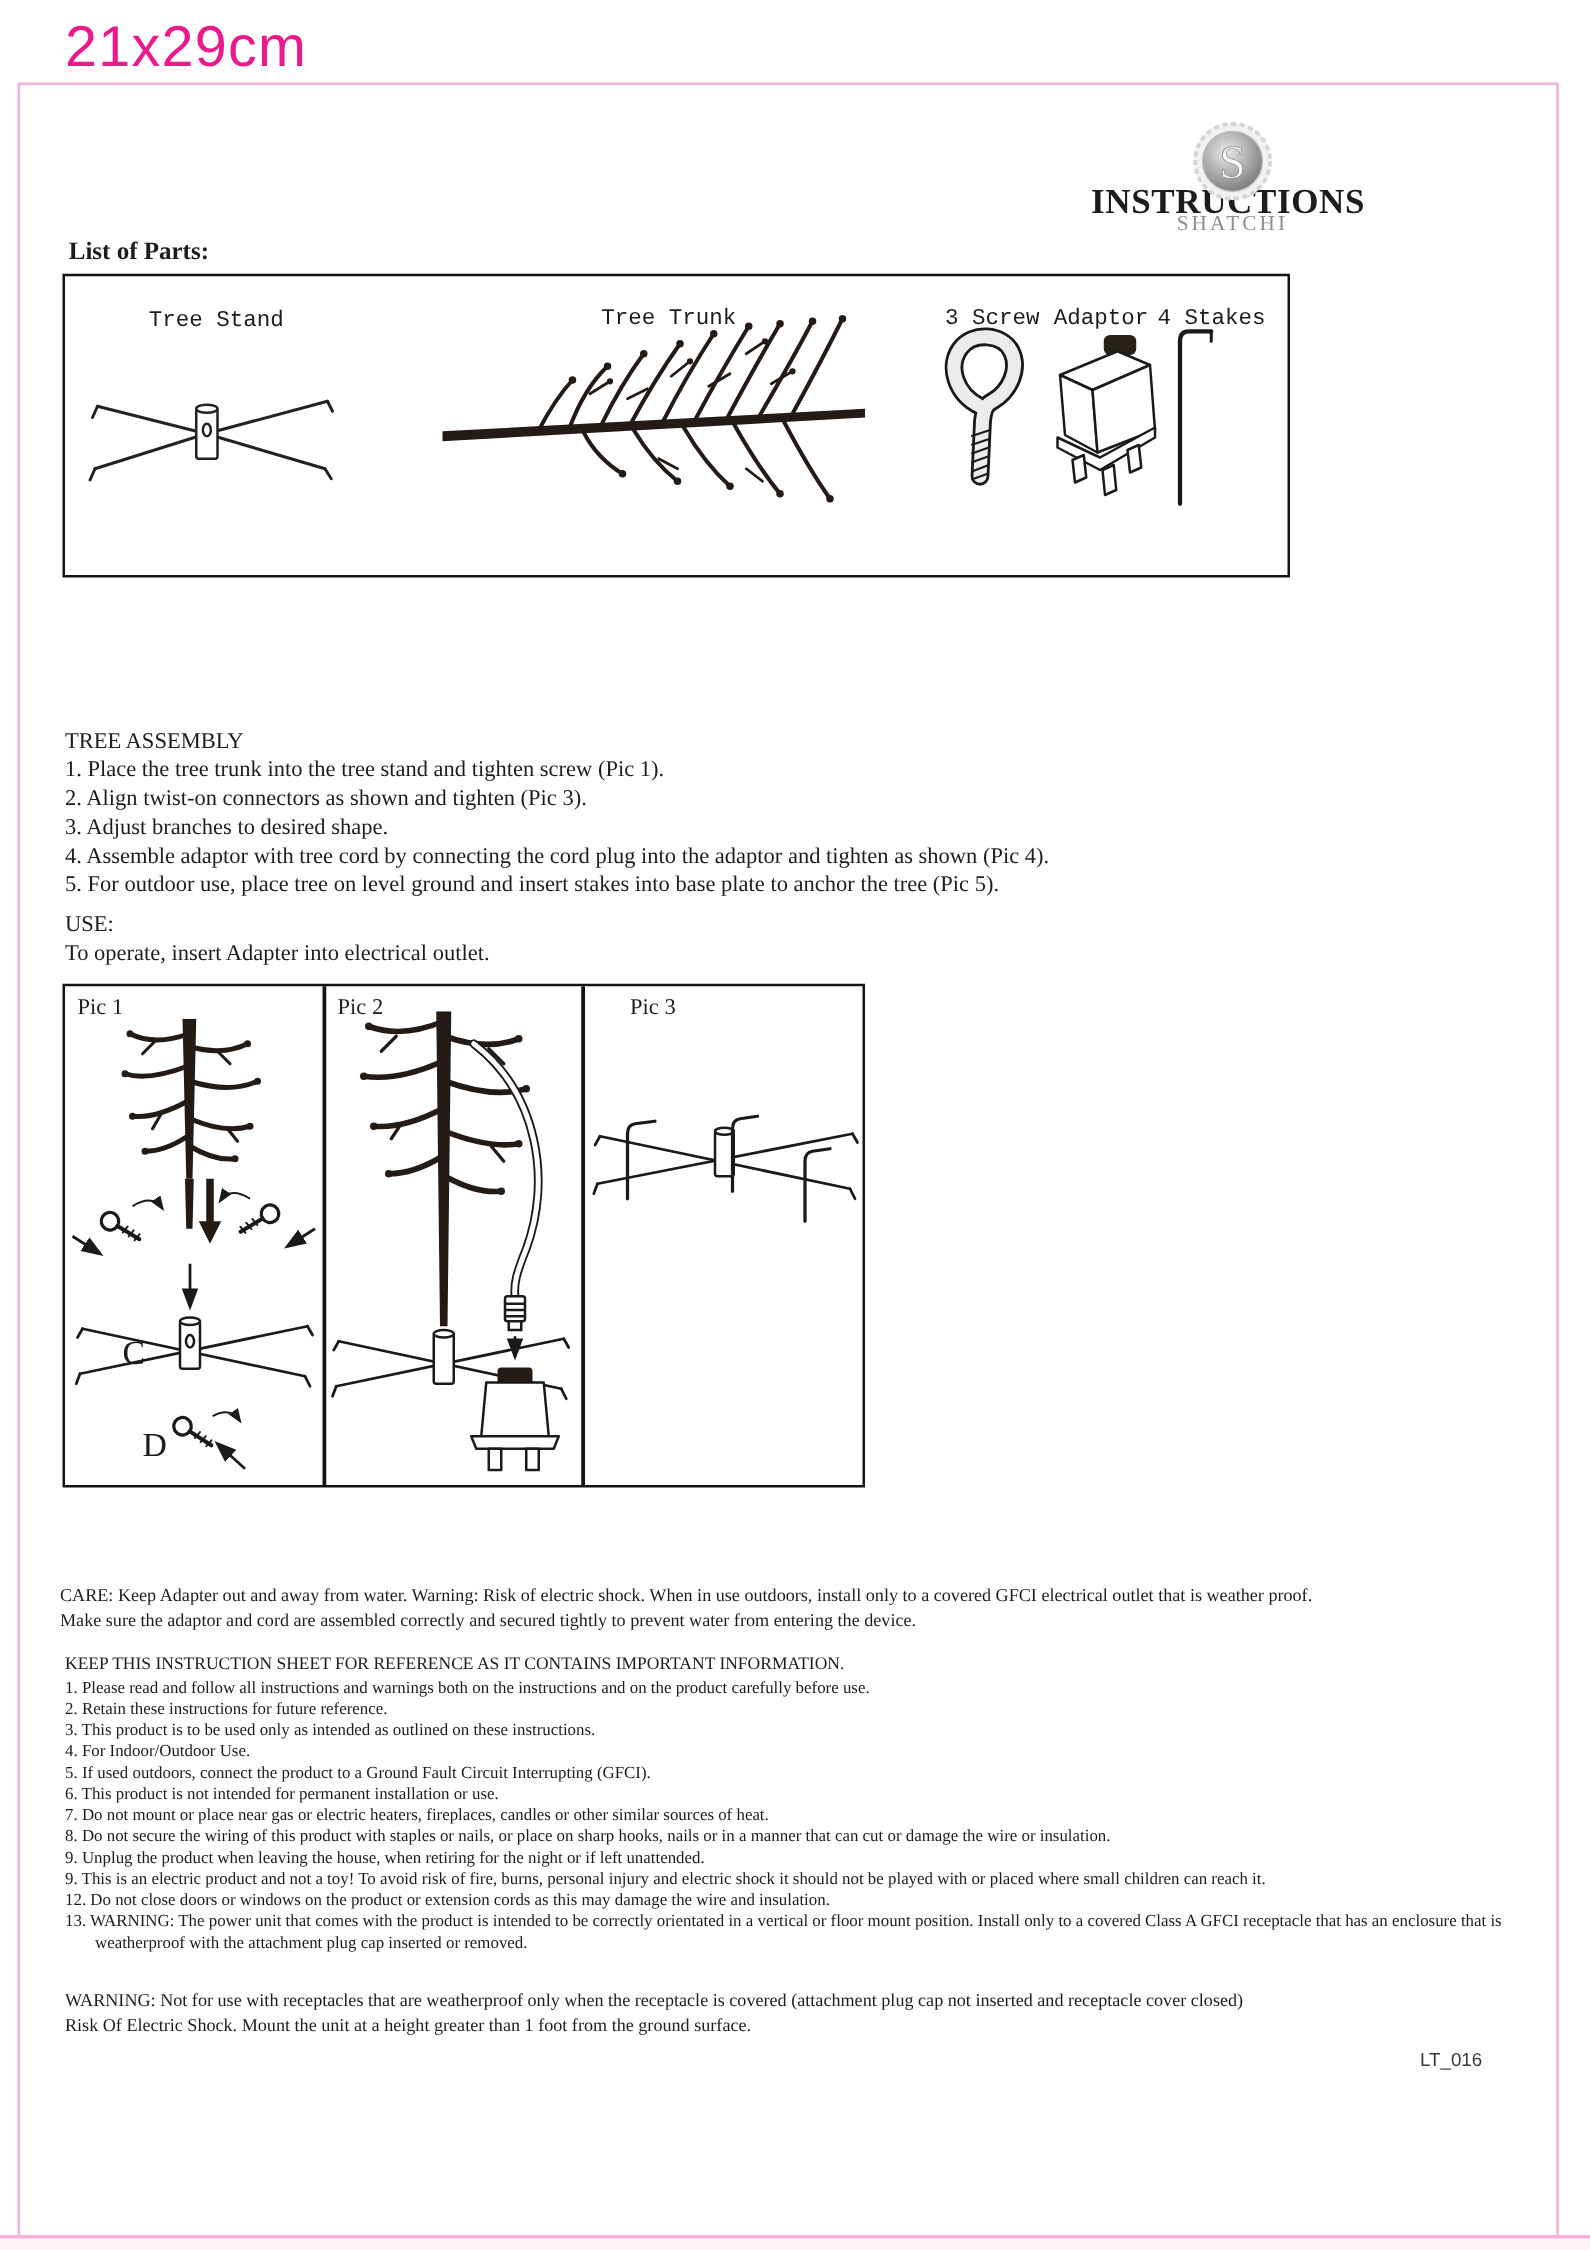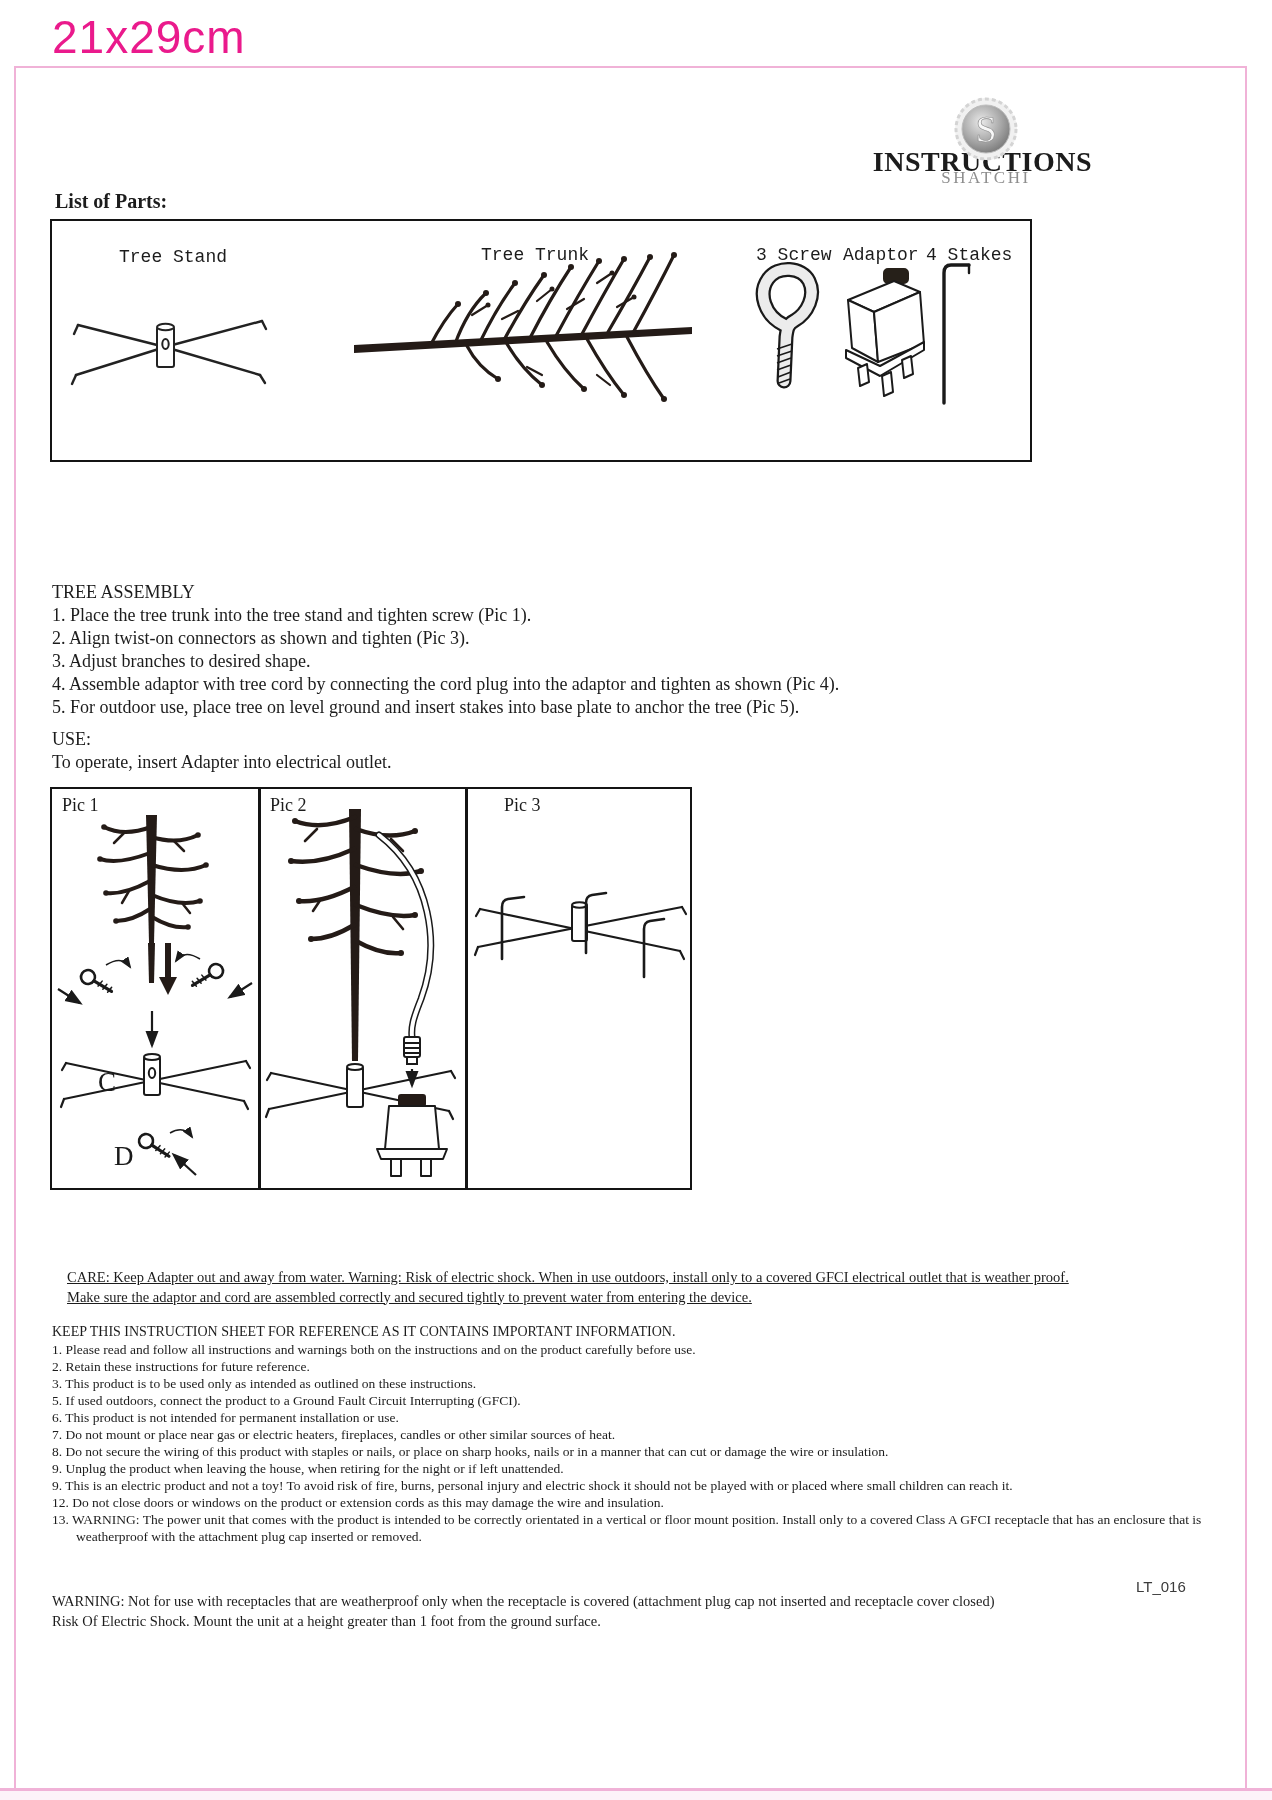--- a/index.html
+++ b/index.html
@@ -346,40 +346,41 @@
       <ellipse cx="111.5" cy="86" rx="7.5" ry="2.8"></ellipse>
     </g>
     <g stroke="#1a1a1a" stroke-width="2.6" fill="none" stroke-linecap="round">
       <path d="M56,78 L40,80 Q34,81 34,88 L34,140"></path>
       <path d="M138,74 L124,76 Q118,77 118,84 L118,134"></path>
       <path d="M196,100 L182,102 Q176,103 176,110 L176,158"></path>
     </g>
   </svg>
 </div>
 
-<div class="abs small-block" style="left:67px; top:1268px; width:1184px;text-decoration:underline;">
+<div class="abs small-block" style="left:48px; top:1268px; width:1184px;">
     <div>CARE: Keep Adapter out and away from water. Warning: Risk of electric shock. When in use outdoors, install only to a covered GFCI electrical outlet that is weather proof.</div>
     <div>Make sure the adaptor and cord are assembled correctly and secured tightly to prevent water from entering the device.</div>
   </div>
 
 <div class="abs" style="left:52px; top:1322px; width:1188px;">
   <div style="font-size:14px; line-height:19px;">KEEP THIS INSTRUCTION SHEET FOR REFERENCE AS IT CONTAINS IMPORTANT INFORMATION.</div>
   <div class="keep-items">
       <div class="keep-item">1. Please read and follow all instructions and warnings both on the instructions and on the product carefully before use.</div>
       <div class="keep-item">2. Retain these instructions for future reference.</div>
       <div class="keep-item">3. This product is to be used only as intended as outlined on these instructions.</div>
+      <div class="keep-item">4. For Indoor/Outdoor Use.</div>
       <div class="keep-item">5. If used outdoors, connect the product to a Ground Fault Circuit Interrupting (GFCI).</div>
       <div class="keep-item">6. This product is not intended for permanent installation or use.</div>
       <div class="keep-item">7. Do not mount or place near gas or electric heaters, fireplaces, candles or other similar sources of heat.</div>
       <div class="keep-item">8. Do not secure the wiring of this product with staples or nails, or place on sharp hooks, nails or in a manner that can cut or damage the wire or insulation.</div>
       <div class="keep-item">9. Unplug the product when leaving the house, when retiring for the night or if left unattended.</div>
       <div class="keep-item">9. This is an electric product and not a toy! To avoid risk of fire, burns, personal injury and electric shock it should not be played with or placed where small children can reach it.</div>
       <div class="keep-item">12. Do not close doors or windows on the product or extension cords as this may damage the wire and insulation.</div>
       <div class="keep-item">13. WARNING: The power unit that comes with the product is intended to be correctly orientated in a vertical or floor mount position. Install only to a covered Class A GFCI receptacle that has an enclosure that is weatherproof with the attachment plug cap inserted or removed.</div>
     </div>
 </div>
 
 <div class="abs small-block" style="left:52px; top:1592px; width:1184px;">
     <div>WARNING: Not for use with receptacles that are weatherproof only when the receptacle is covered (attachment plug cap not inserted and receptacle cover closed)</div>
     <div>Risk Of Electric Shock. Mount the unit at a height greater than 1 foot from the ground surface.</div>
   </div>
 
-<div class="abs sans footer-code" style="left:1136px; top:1578px;">LT_016</div>
+<div class="abs sans footer-code" style="left:1136px; top:1640px;">LT_016</div>
 
 </body></html>

